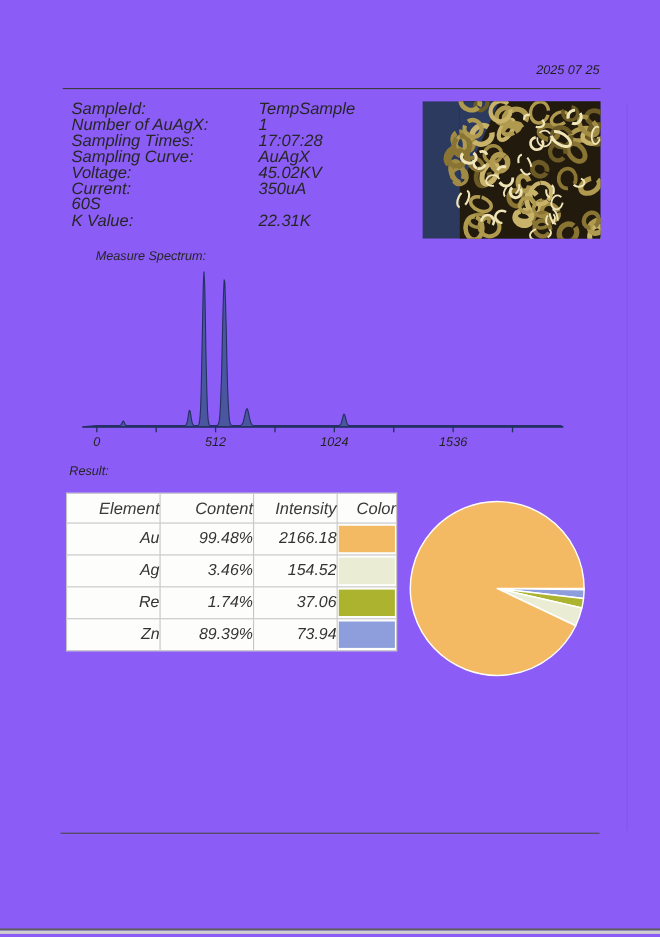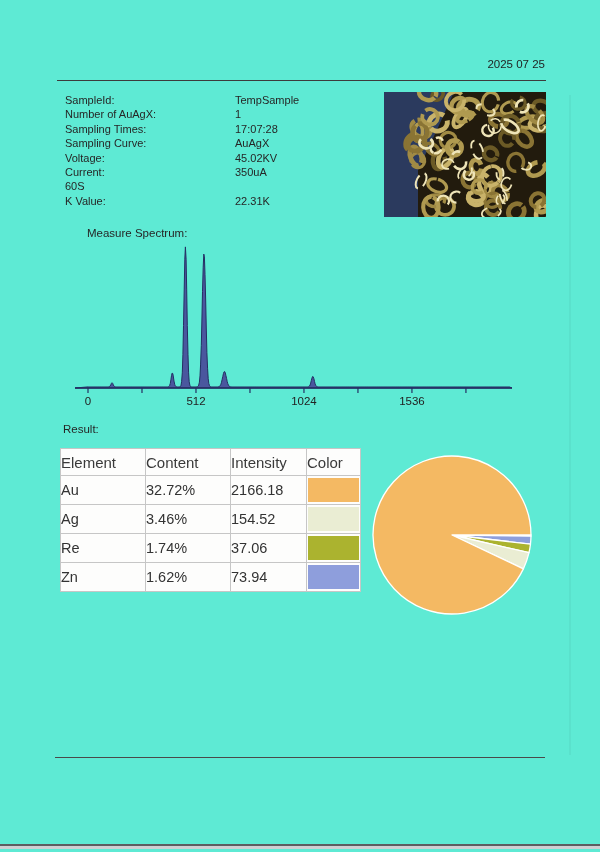--- a/index.html
+++ b/index.html
@@ -1,36 +1,37 @@
 <!DOCTYPE html>
 <html><head>
 <meta charset="utf-8">
 <style>
   html,body{margin:0;padding:0;background:#e8e6e2;}
   .page{
-    position:relative;width:600px;height:852px;background:#5eead4;
+    position:relative;width:600px;height:852px;background:#8b5cf6;
     font-family:"Liberation Sans", sans-serif;color:#2b2b2b;overflow:hidden;
     margin:0 auto;
+    font-style:italic;
   }
   .date{position:absolute;top:58px;right:55px;font-size:11.5px;color:#1f1f1f;}
   .rule-top{position:absolute;top:80px;left:57px;width:489px;height:0;border-top:1.6px solid #3c3c3c;}
-  .info{position:absolute;top:93px;left:65px;width:310px;font-size:11px;line-height:14.4px;color:#262626;}
+  .info{position:absolute;top:93px;left:65px;width:310px;font-size:15px;line-height:14.4px;color:#262626;}
   .info-row{display:flex;}
   .info-row .lbl{width:170px;flex:none;}
   .photo{position:absolute;top:92px;left:384px;width:162px;height:125px;}
   .sec-label{position:absolute;left:63px;font-size:11.5px;color:#262626;}
   .spec-label{top:227px;margin-left:24px;}
   .result-label{top:423px;}
   .spectrum{position:absolute;top:240px;left:60px;width:460px;height:170px;}
   .rtable{
     position:absolute;top:448px;left:60px;border-collapse:collapse;table-layout:fixed;
     font-size:14.5px;color:#333;background:#fdfdfc;border:1.5px solid #8f8f8f;
   }
   .rtable td,.rtable th{
-    border:1px solid #c6c6c6;text-align:left;height:26px;padding:0;font-weight:normal;
+    border:1px solid #c6c6c6;text-align:right;height:26px;padding:0;font-weight:normal;
   }
   .rtable th{font-size:15px;color:#3a3a3a;}
   .col-el{width:85px;} .col-ct{width:85px;} .col-in{width:76px;} .col-co{width:54px;}
   td.swatch{padding:1px;}
   td.swatch .chip{width:100%;height:24px;}
   .pie{position:absolute;top:452px;left:370px;width:166px;height:166px;}
   .rule-bottom{position:absolute;top:757px;left:55px;width:490px;height:0;border-top:1.3px solid #4a4a4a;}
   .scan-edge{position:absolute;top:844px;left:0;width:600px;height:2px;background:#5d5d60;}
   .scan-edge-light{position:absolute;top:846px;left:0;width:600px;height:3px;background:#cfcfd2;}
   .crease{position:absolute;top:95px;left:569px;width:2px;height:660px;background:rgba(0,0,0,0.035);}
@@ -191,21 +192,21 @@
       </colgroup>
     <tbody>
         <tr>
       <th>Element</th>
       <th>Content</th>
       <th>Intensity</th>
       <th>Color</th>
     </tr>
     <tr>
       <td>Au</td>
-      <td>32.72%</td>
+      <td>99.48%</td>
       <td>2166.18</td>
       <td class="swatch">
             <div class="chip" style="background: rgb(244, 185, 99);"></div>
           </td>
     </tr>
     <tr>
       <td>Ag</td>
       <td>3.46%</td>
       <td>154.52</td>
       <td class="swatch">
@@ -215,21 +216,21 @@
     <tr>
       <td>Re</td>
       <td>1.74%</td>
       <td>37.06</td>
       <td class="swatch">
             <div class="chip" style="background: rgb(171, 179, 47);"></div>
           </td>
     </tr>
     <tr>
       <td>Zn</td>
-      <td>1.62%</td>
+      <td>89.39%</td>
       <td>73.94</td>
       <td class="swatch">
             <div class="chip" style="background: rgb(142, 158, 220);"></div>
           </td>
     </tr>
   </tbody>
     </table>
 
   <svg class="pie" id="pie" viewBox="0 0 166 166">
       <path d="M 82 83 L 161.00 83.00 A 79 79 0 0 1 160.99 84.14 Z" fill="#D3C279" stroke="#ffffff" stroke-width="1.3" stroke-linejoin="round"></path>

